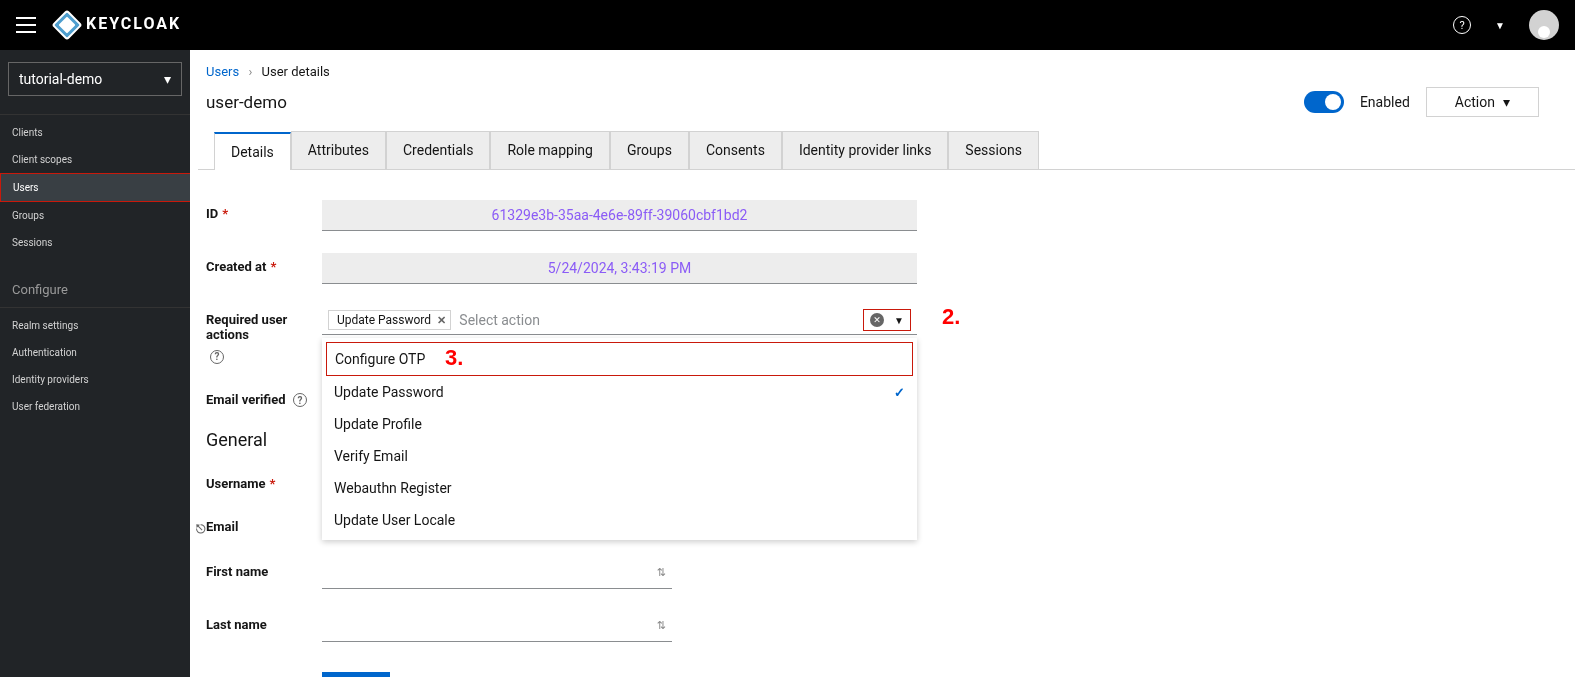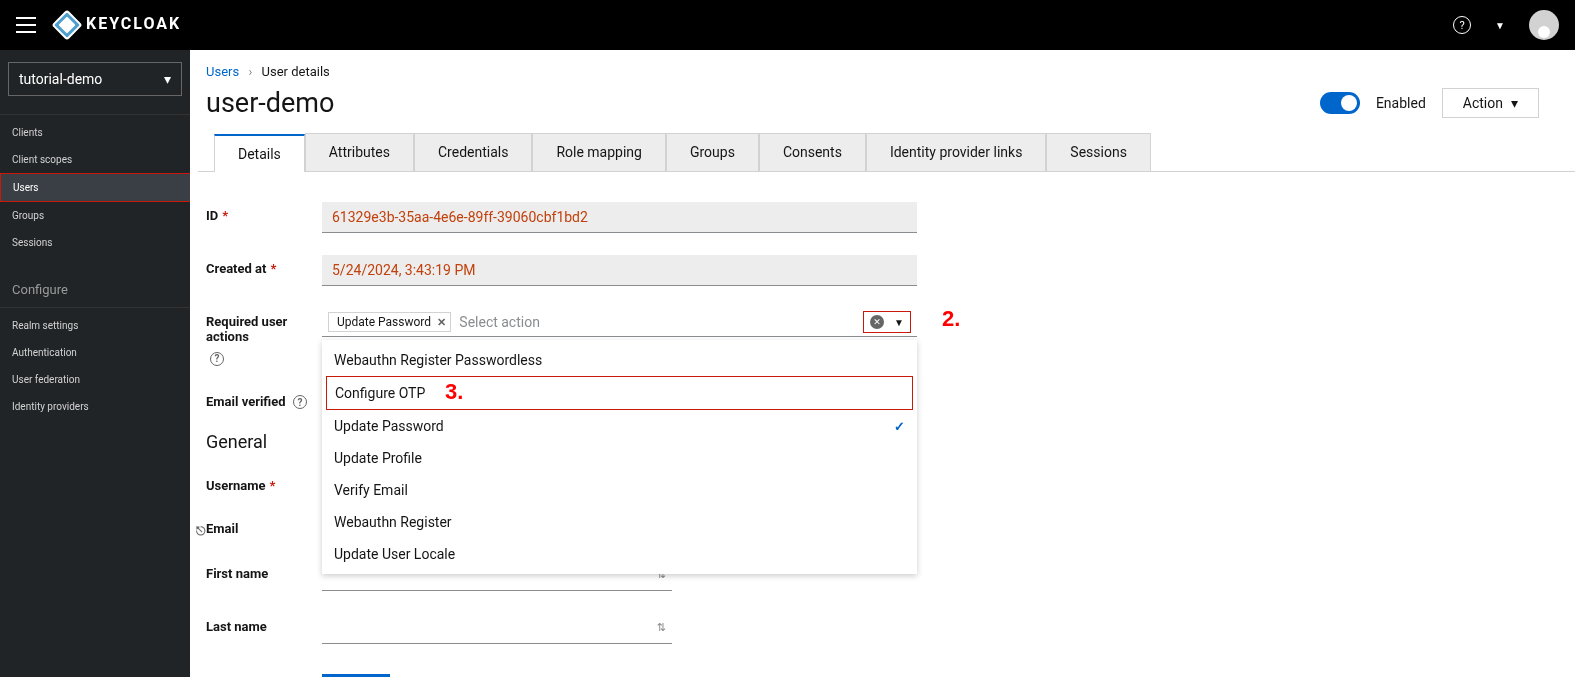--- a/index.html
+++ b/index.html
@@ -20,35 +20,35 @@
 .realm-select { margin:0 8px 18px 8px; border:1px solid #666; height:34px; display:flex; align-items:center; padding:0 10px; justify-content:space-between; cursor:pointer; font-size:14px; }
 .nav-section { padding:6px 12px; color:#999; font-size:13px; }
 .nav-item { padding:8px 12px; font-size:10px; cursor:pointer; color:#d2d2d2; }
 .nav-item.active { background:#393f44; color:#fff; border:1px solid #c9190b; border-right:none; }
 .nav-divider { height:1px; background:#333; margin:4px 0; }
 .main { flex:1; padding:14px 0 0 0; position:relative; }
 .breadcrumb { padding:0 16px 8px 16px; font-size:13px; }
 .breadcrumb a { color:#0066cc; text-decoration:none; }
 .breadcrumb .sep { color:#888; margin:0 6px; }
 .page-head { display:flex; align-items:center; padding:0 16px 14px 16px; }
-.page-title { font-size:27px; font-weight:400; }
+.page-title { font-size:17px; font-weight:400; }
 .head-actions { margin-left:auto; display:flex; align-items:center; gap:16px; }
 .switch { width:40px; height:22px; background:#0066cc; border-radius:11px; position:relative; cursor:pointer; }
 .switch-knob { position:absolute; right:3px; top:3px; width:16px; height:16px; background:#fff; border-radius:50%; }
 .enabled-label { font-size:14px; }
-.action-btn { border:1px solid #d2d2d2; padding:6px 20px; display:flex; align-items:center; gap:8px; cursor:pointer; margin-right:20px; }
+.action-btn { border:1px solid #d2d2d2; padding:6px 28px; display:flex; align-items:center; gap:8px; cursor:pointer; margin-right:20px; }
 .tabs { border-bottom:1px solid #d2d2d2; padding:0 16px; display:flex; gap:0; margin-left:8px; }
-.tab { padding:10px 23px; font-size:14px; cursor:pointer; background:#ededed; border:1px solid #d2d2d2; border-bottom:none; margin-right:0; }
+.tab { padding:10px 16px; font-size:14px; cursor:pointer; background:#ededed; border:1px solid #d2d2d2; border-bottom:none; margin-right:0; }
 .tab.active { background:#fff; border-top:2px solid #0066cc; border-left:1px solid #d2d2d2; border-right:1px solid #d2d2d2; position:relative; top:1px; }
 .form { padding:30px 16px 16px 16px; }
 .row { display:flex; align-items:flex-start; margin-bottom:22px; }
 .flabel { width:116px; font-size:13px; font-weight:700; color:#151515; padding-top:6px; }
 .flabel .req { color:#c9190b; margin-left:4px; }
 .fcontrol { flex:1; max-width:595px; position:relative; }
-.readonly { background:#ededed; border-bottom:1px solid #8a8d90; padding:7px 10px; font-size:14px; color:#c2410c; }
+.readonly { background:#ededed; border-bottom:1px solid #8a8d90; padding:7px 10px; font-size:14px; color:#8b5cf6;text-align:center; }
 .section-head { font-size:18px; font-weight:400; margin:10px 0 20px 0; }
 .text-input { width:350px; border:none; border-bottom:1px solid #8a8d90; background:#fff; padding:7px 8px; font-size:14px; }
 .multiselect { display:flex; align-items:center; background:#fff; border-bottom:1px solid #8a8d90; padding:3px 6px; position:relative; }
 .chip { background:#fff; border:1px solid #d2d2d2; font-size:12px; padding:2px 4px 2px 8px; display:flex; align-items:center; gap:6px; margin-right:8px; }
 .chip-x { cursor:pointer; font-weight:bold; font-size:11px; color:#666; }
 .ms-placeholder { color:#8a8d90; font-size:14px; }
 .ms-ctrls { margin-left:auto; display:flex; align-items:center; gap:10px; border:1px solid #c9190b; padding:3px 6px; }
 .ms-clear { width:14px; height:14px; background:#666; border-radius:50%; color:#fff; display:flex; align-items:center; justify-content:center; font-size:9px; cursor:pointer; }
 .ms-caret { font-size:10px; cursor:pointer; }
 .help-q { display:inline-flex; width:14px; height:14px; border:1px solid #666; border-radius:50%; font-size:10px; align-items:center; justify-content:center; margin-left:4px; color:#666; }
@@ -95,22 +95,22 @@
     <div class="nav-item">Clients</div>
     <div class="nav-item">Client scopes</div>
     <div class="nav-item active" style="position:relative;">Users</div>
     <div class="nav-item">Groups</div>
     <div class="nav-item">Sessions</div>
     <div style="height:20px;"></div>
     <div class="nav-section">Configure</div>
     <div class="nav-divider"></div>
     <div class="nav-item">Realm settings</div>
     <div class="nav-item">Authentication</div>
+    <div class="nav-item">Identity providers</div>
     <div class="nav-item">User federation</div>
-    <div class="nav-item">Identity providers</div>
   </div>
 
   <div class="main">
     <div class="breadcrumb">
       <a href="#">Users</a>
       <span class="sep">›</span>
       <span>User details</span>
     </div>
     <div class="page-head">
       <div class="page-title">user-demo</div>
@@ -162,21 +162,20 @@
               <span class="chip-x">✕</span>
             </div>
             <span class="ms-placeholder">Select action</span>
             <div class="ms-ctrls">
               <div class="ms-clear">✕</div>
               <span class="ms-caret">▼</span>
             </div>
           </div>
           <span class="annot" style="left:620px; top:-2px;">2.</span>
           <div class="dropdown">
-            <div class="dd-item">Webauthn Register Passwordless</div>
             <div class="dd-item hl" style="position:relative;">
               <span>Configure OTP</span>
               <span class="annot" style="left:118px; top:2px;">3.</span>
             </div>
             <div class="dd-item">
               <span>Update Password</span>
               <span class="check">✓</span>
             </div>
             <div class="dd-item">Update Profile</div>
             <div class="dd-item">Verify Email</div>

